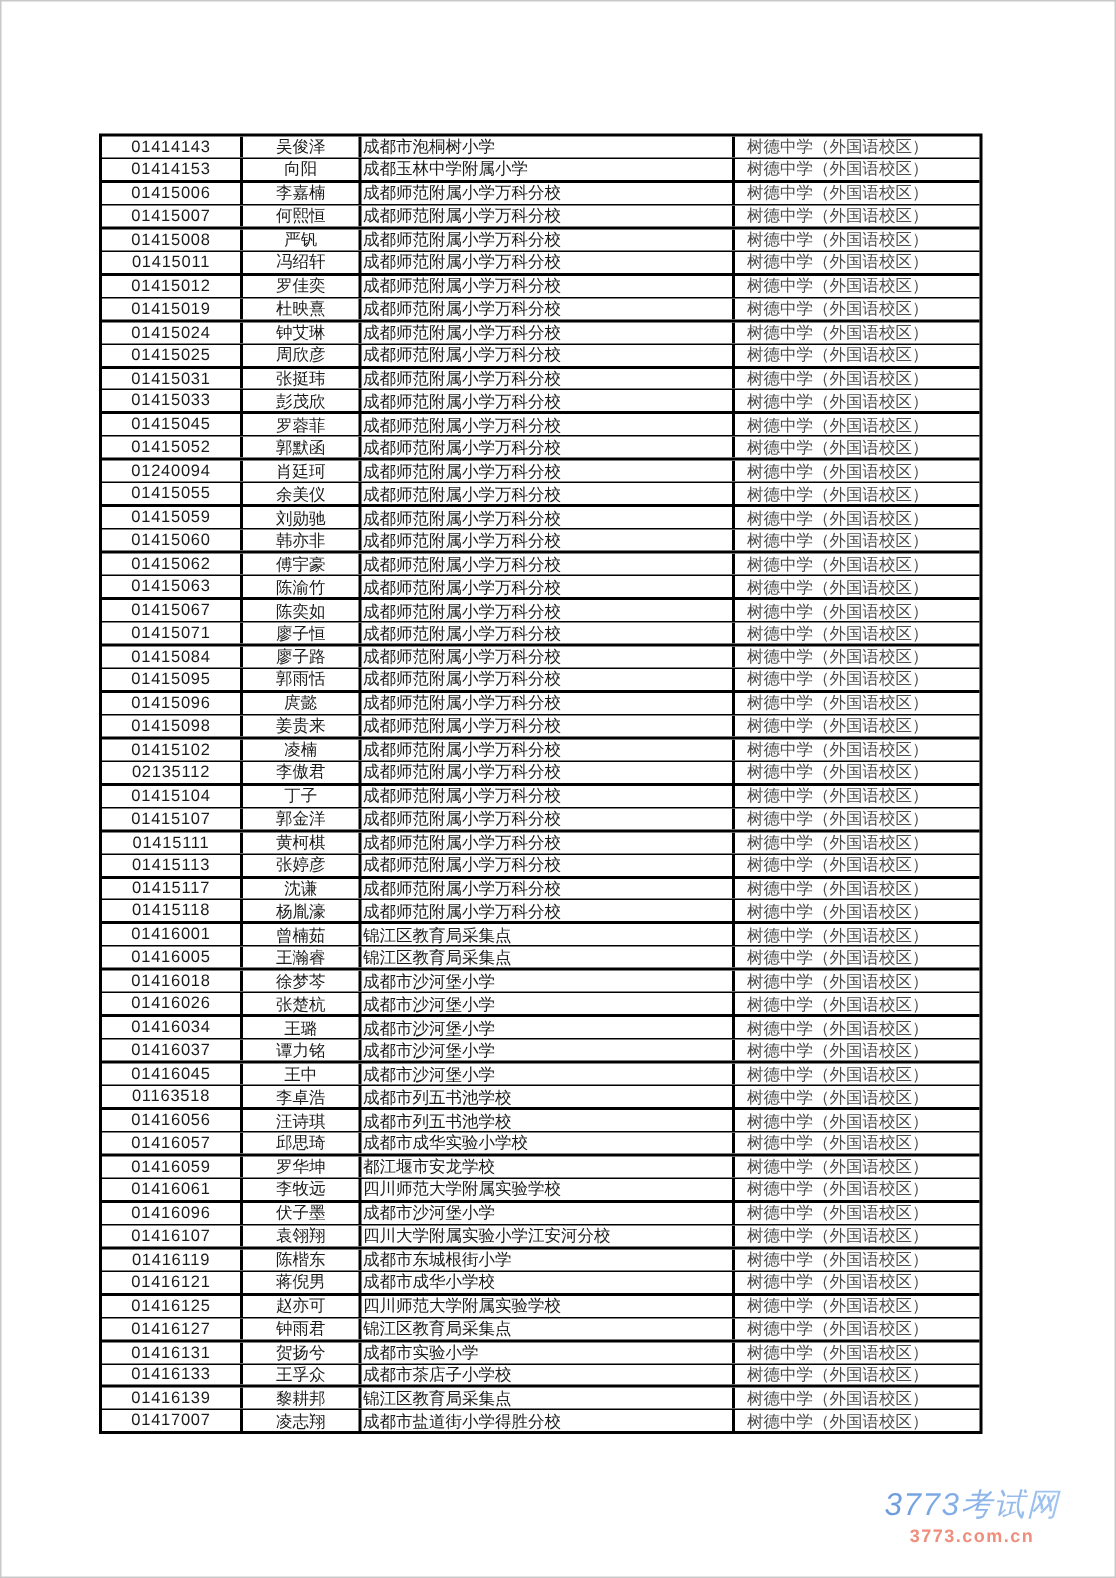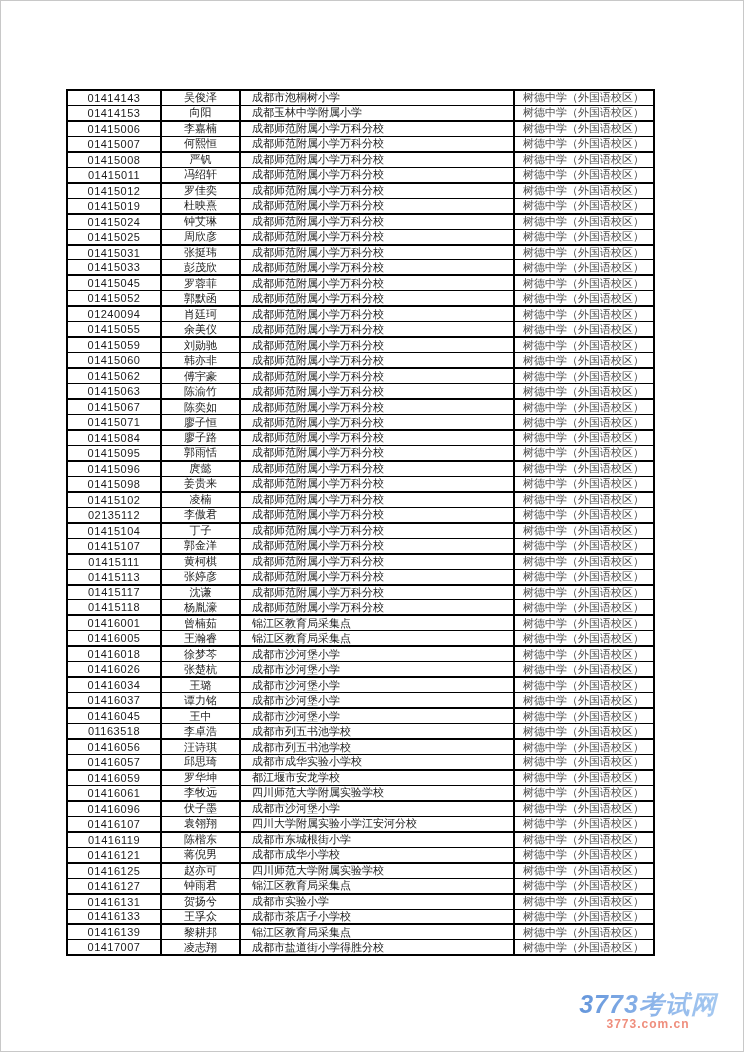--- a/index.html
+++ b/index.html
@@ -23,29 +23,29 @@
     font-size:11px;color:#1a1a1a;white-space:nowrap;overflow:hidden;
   }
   .row:nth-child(even){border-bottom-width:2px;}
   .row:last-child{border-bottom:none;}
   .cell{
     height:100%;display:flex;align-items:center;box-sizing:border-box;
     border-right:2px solid #000;overflow:hidden;
   }
   .c-id{width:94px;justify-content:center;letter-spacing:0.5px;}
   .c-name{width:79px;justify-content:center;}
-  .c-school{flex:1;justify-content:flex-start;padding-left:11px;}
-  .c-dest{width:138px;justify-content:flex-start;padding-left:8px;border-right:none;color:#4d4d4d;}
+  .c-school{flex:1;justify-content:flex-start;padding-left:1px;}
+  .c-dest{width:163px;justify-content:flex-start;padding-left:8px;border-right:none;color:#4d4d4d;}
   
   .watermark{
     position:absolute;right:10px;top:990px;width:170px;text-align:center;
     user-select:none;
   }
   .wm-title{
-    font-size:25px;font-weight:bold;font-style:italic;line-height:26px;
+    font-size:21px;font-weight:normal;font-style:italic;line-height:26px;
     letter-spacing:1px;white-space:nowrap;
     color:#7fa8e0;
     background:linear-gradient(90deg,#5b8fd8 0%,#8fb6ea 55%,#aacdf2 100%);
     -webkit-background-clip:text;background-clip:text;
     -webkit-text-fill-color:transparent;
   }
   .wm-domain{
     font-size:12px;font-weight:bold;line-height:15px;letter-spacing:1px;
     color:#ef8e7d;white-space:nowrap;
   }

